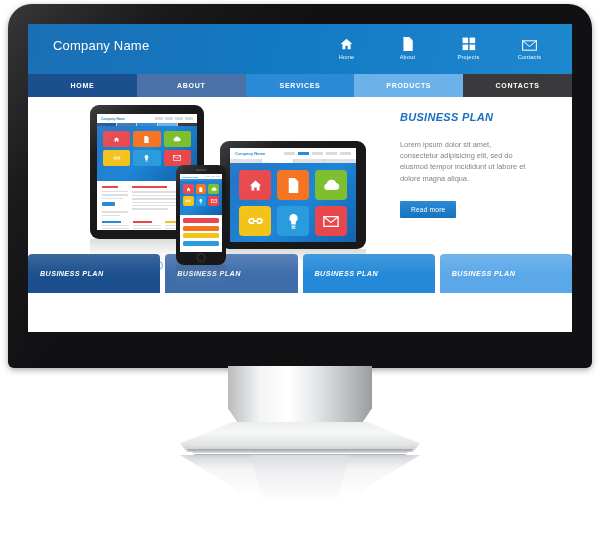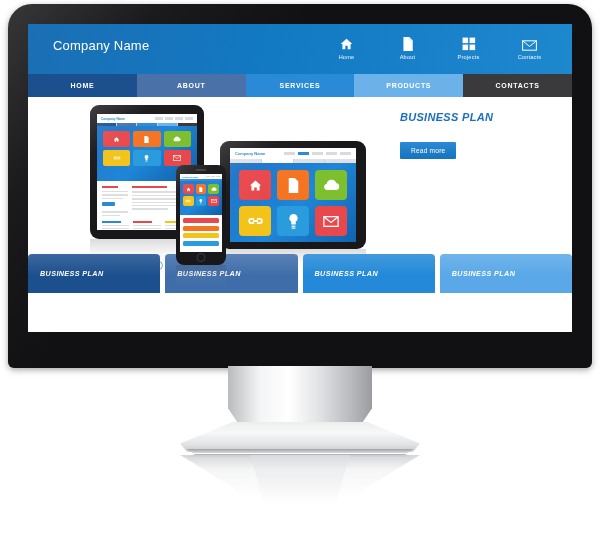--- a/index.html
+++ b/index.html
@@ -451,20 +451,21 @@
               <i class="bar" style="height:5px;background:#2a9bdc;display:block;"></i>
             </div>
           </div>
           <span class="hb"></span>
         </div>
 
       </div>
 
       <div id="hero-text">
         <div id="hero-title">BUSINESS PLAN</div>
+        <div id="hero-body">Lorem ipsum dolor sit amet, consectetur adipisicing elit, sed do eiusmod tempor incididunt ut labore et dolore magna aliqua.</div>
         <button id="read-more">Read more</button>
       </div>
 
       <div id="carousel-dots">
         <span class="dot active"></span>
         <span class="dot"></span>
         <span class="dot"></span>
       </div>
 
       <div id="promo-row">

